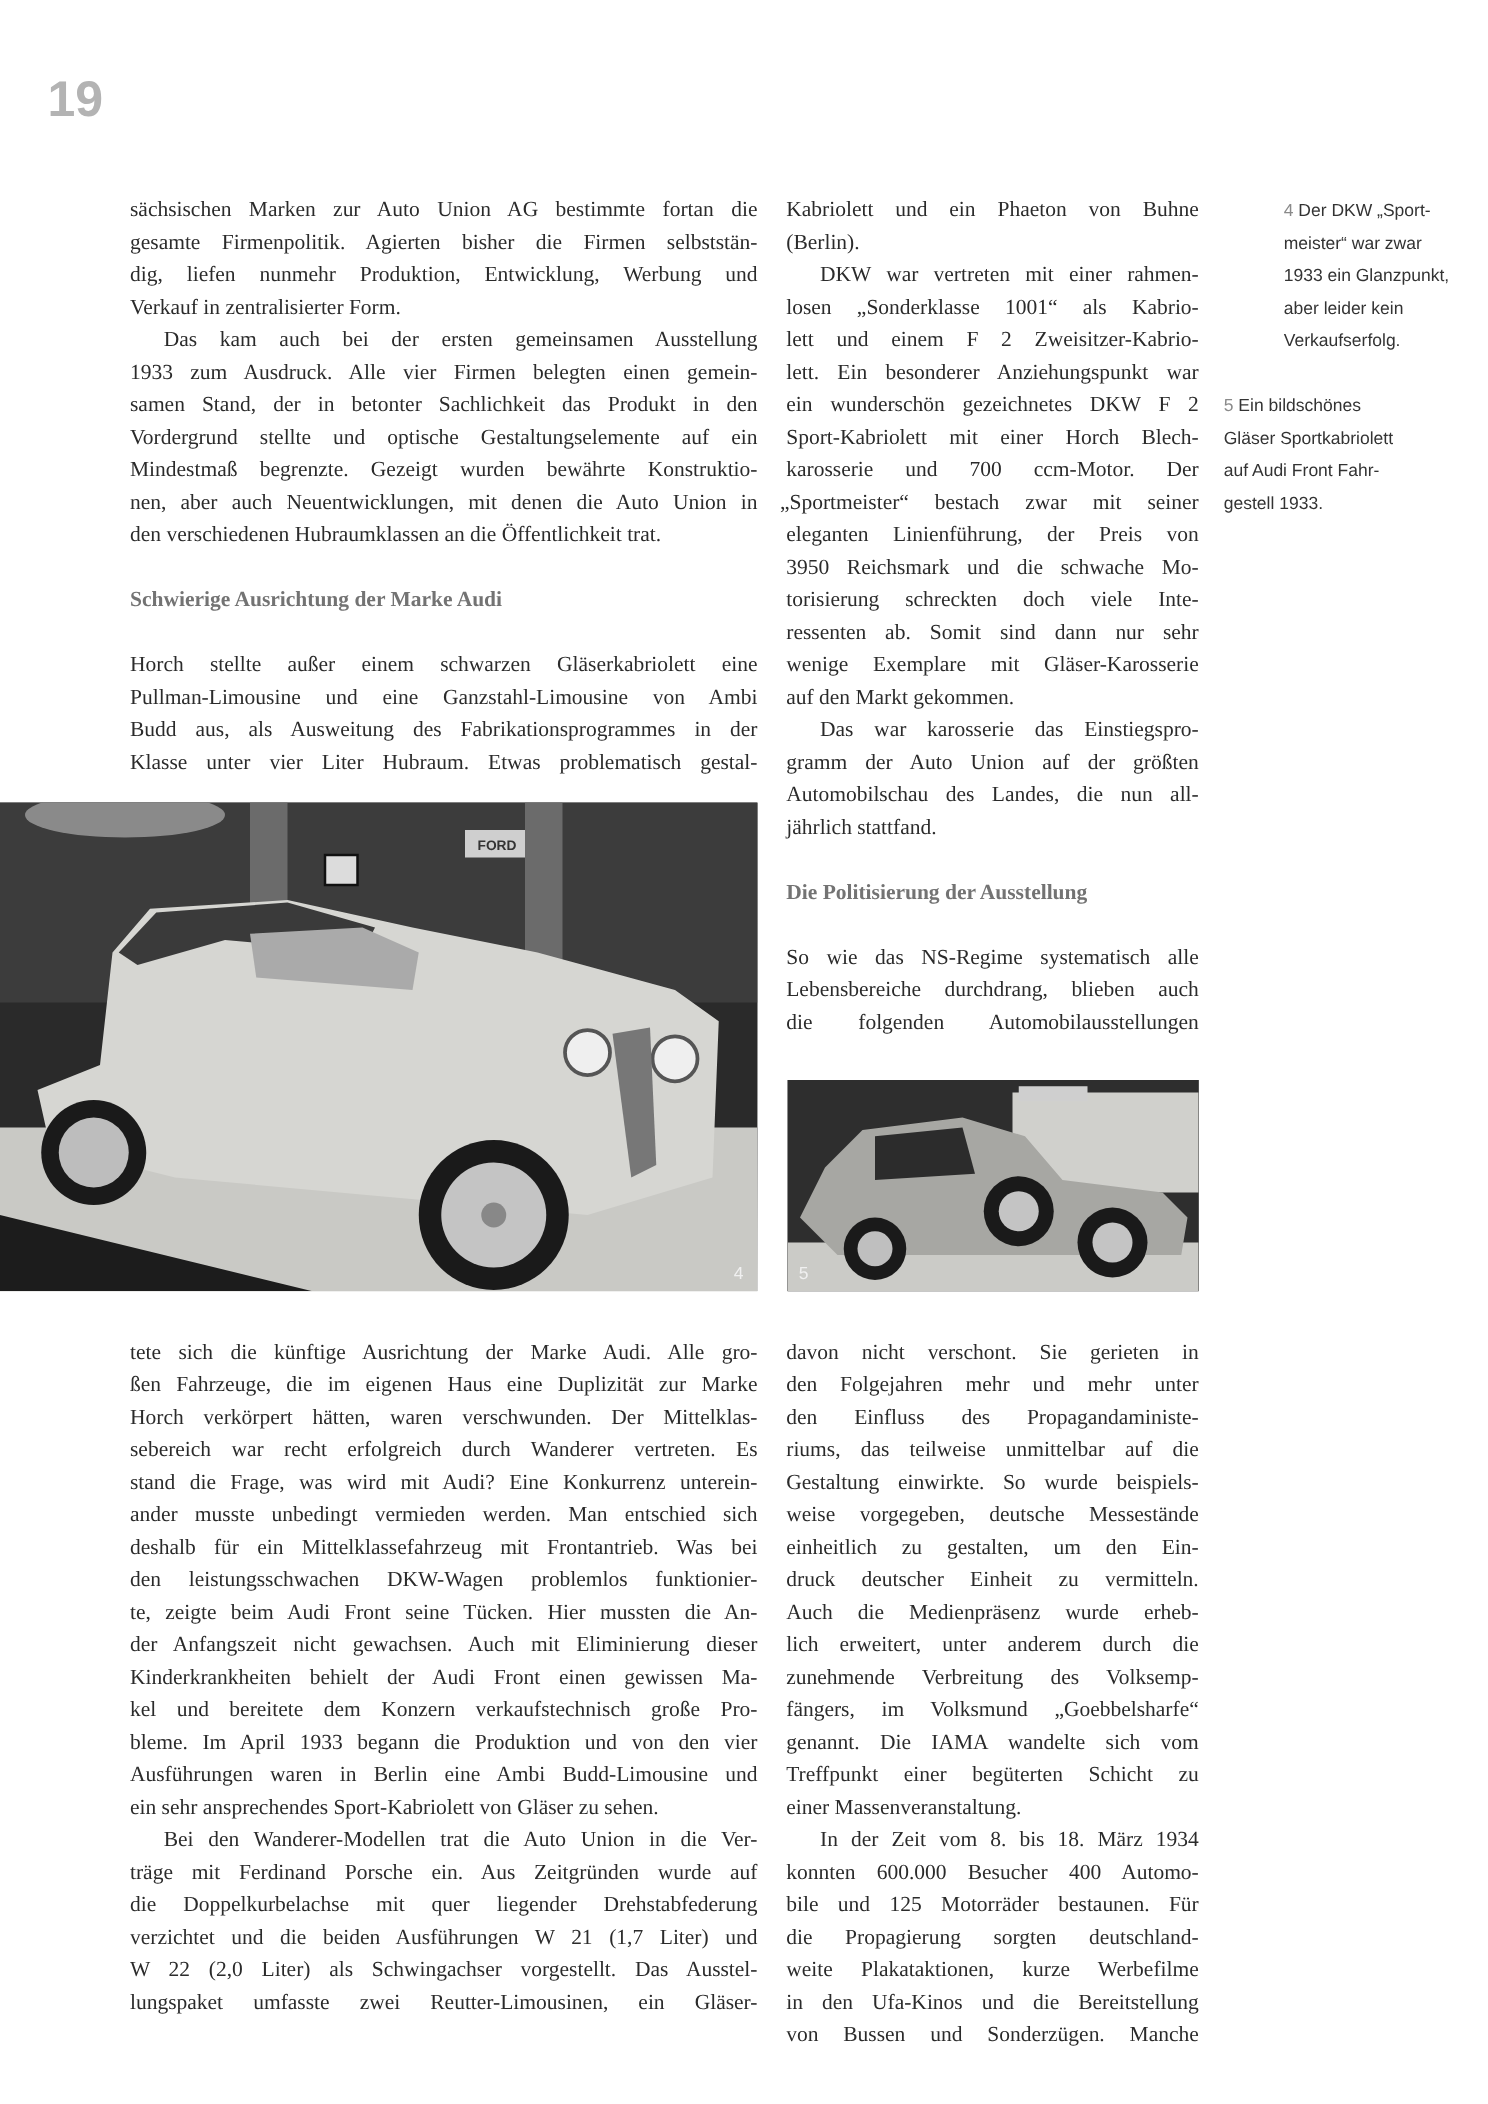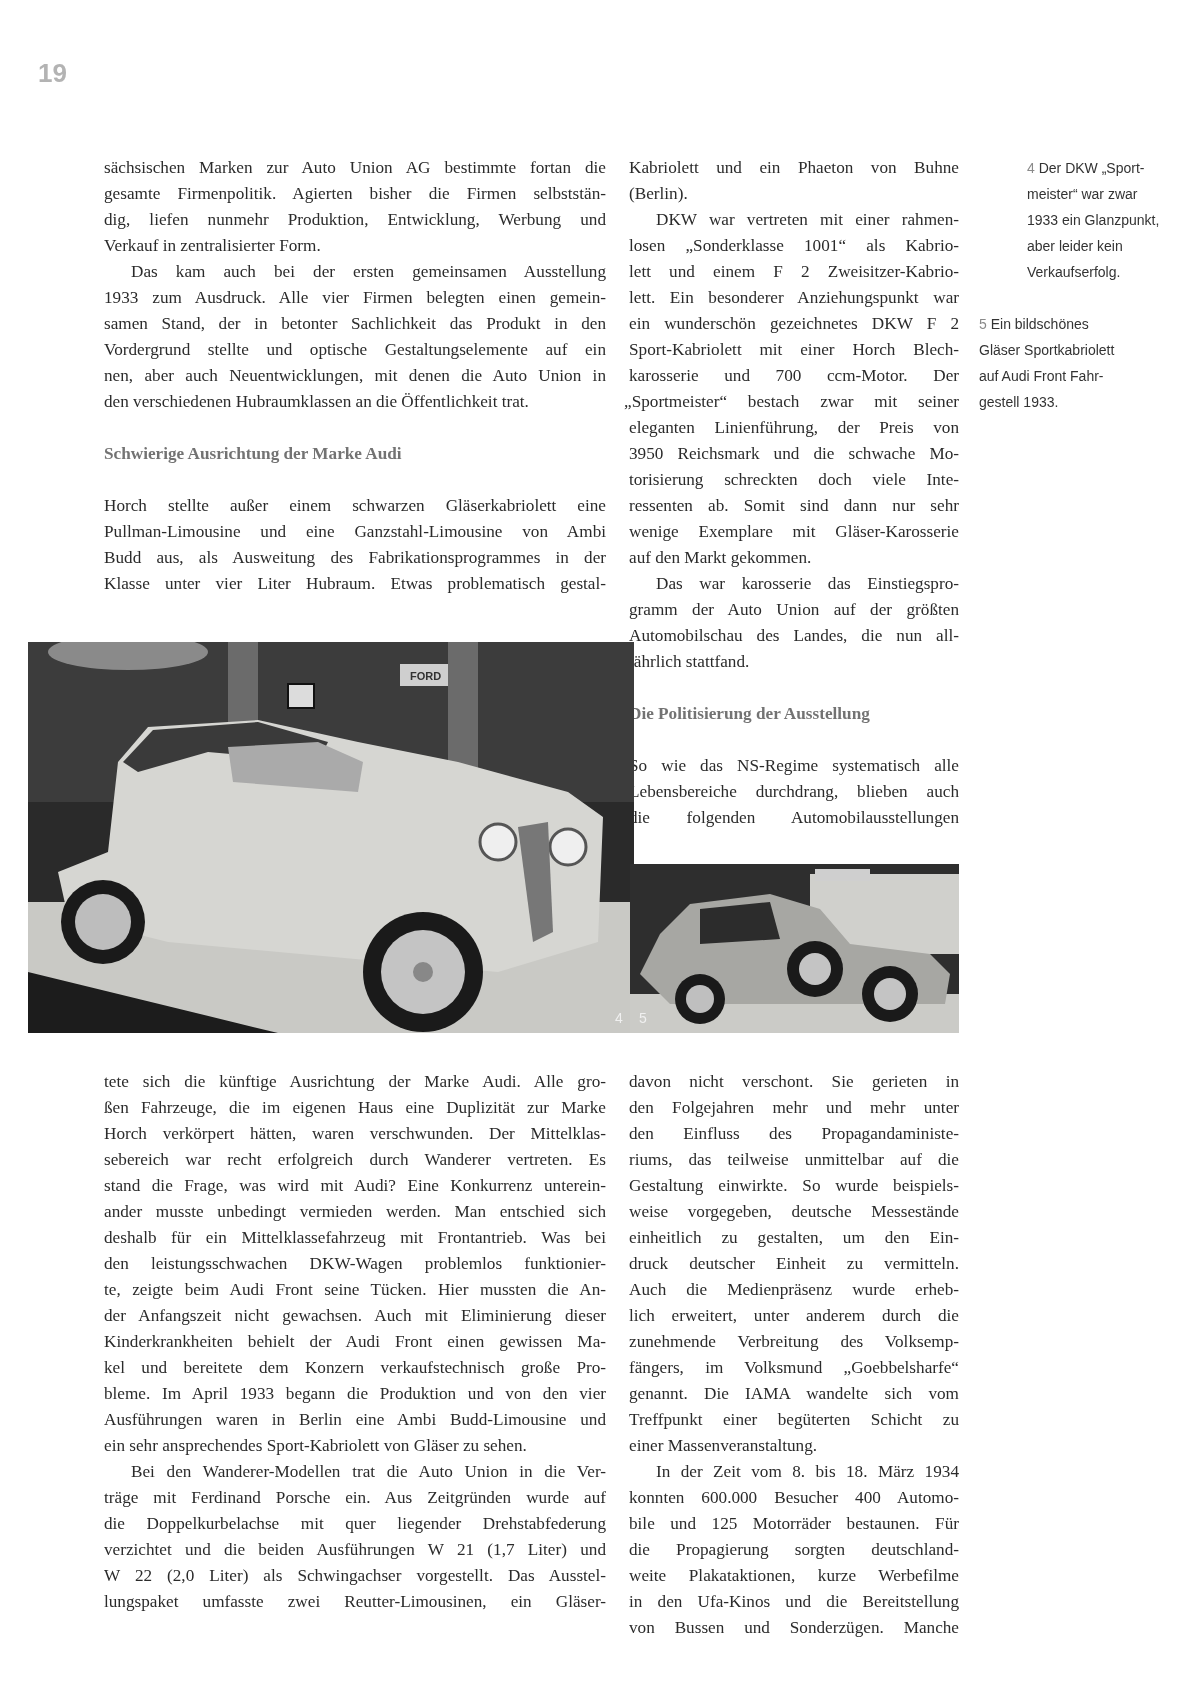--- a/index.html
+++ b/index.html
@@ -1,17 +1,17 @@
 <!DOCTYPE html>
 <html><head>
 <meta charset="utf-8">
 <style>
   html, body { margin: 0; padding: 0; background: #ffffff; }
   body { width: 1190px; height: 1683px; position: relative; overflow: hidden; font-family: "DejaVu Serif", "Liberation Serif", serif; color: #2a2a2a; }
-  .page-number { position: absolute; left: 38px; top: 58px; font-family: "Liberation Sans", sans-serif; font-weight: bold; font-size: 26px; color: #b3b3b3; letter-spacing: 0px; }
+  .page-number { position: absolute; left: 38px; top: 58px; font-family: "Liberation Sans", sans-serif; font-weight: bold; font-size: 40px; color: #b3b3b3; letter-spacing: 0px; }
   .col { position: absolute; font-family: "Liberation Serif", serif; font-size: 17.2px; line-height: 26px; color: #2b2b2b; }
   .line { display: block; white-space: nowrap; text-align: justify; text-align-last: justify; height: 26px; }
   .line.last { text-align-last: left; }
   .line.indent { text-indent: 27px; }
   .heading { display: block; color: #737373; font-weight: bold; font-size: 17.2px; height: 26px; white-space: nowrap; }
   .gap { display: block; height: 26px; }
   .caption { position: absolute; left: 979px; font-family: "Liberation Sans", sans-serif; font-size: 14px; line-height: 26px; color: #333333; white-space: nowrap; }
   .caption .num { color: #8a8a8a; }
   .photo { position: absolute; overflow: hidden; background: #3a3a3a; }
   .photo-label { position: absolute; font-family: "Liberation Sans", sans-serif; font-size: 14px; color: #f0f0f0; }
@@ -23,20 +23,21 @@
 
 <div class="col" style="left:104px; top:155px; width:502px;">
   <span class="line">sächsischen Marken zur Auto Union AG bestimmte fortan die</span>
   <span class="line">gesamte Firmenpolitik. Agierten bisher die Firmen selbststän-</span>
   <span class="line">dig, liefen nunmehr Produktion, Entwicklung, Werbung und</span>
   <span class="line last">Verkauf in zentralisierter Form.</span>
   <span class="line indent">Das kam auch bei der ersten gemeinsamen Ausstellung</span>
   <span class="line">1933 zum Ausdruck. Alle vier Firmen belegten einen gemein-</span>
   <span class="line">samen Stand, der in betonter Sachlichkeit das Produkt in den</span>
   <span class="line">Vordergrund stellte und optische Gestaltungselemente auf ein</span>
+  <span class="line">Mindestmaß begrenzte. Gezeigt wurden bewährte Konstruktio-</span>
   <span class="line">nen, aber auch Neuentwicklungen, mit denen die Auto Union in</span>
   <span class="line last">den verschiedenen Hubraumklassen an die Öffentlichkeit trat.</span>
   <span class="gap"></span>
   <span class="heading">Schwierige Ausrichtung der Marke Audi</span>
   <span class="gap"></span>
   <span class="line">Horch stellte außer einem schwarzen Gläserkabriolett eine</span>
   <span class="line">Pullman-Limousine und eine Ganzstahl-Limousine von Ambi</span>
   <span class="line">Budd aus, als Ausweitung des Fabrikationsprogrammes in der</span>
   <span class="line">Klasse unter vier Liter Hubraum. Etwas problematisch gestal-</span>
 </div>
@@ -77,21 +78,21 @@
   <div>aber leider kein</div>
   <div>Verkaufserfolg.</div>
 </div>
 <div class="caption" style="top:311px;">
   <div><span class="num">5</span> <span>Ein bildschönes</span></div>
   <div>Gläser Sportkabriolett</div>
   <div>auf Audi Front Fahr-</div>
   <div>gestell 1933.</div>
 </div>
 
-<div class="photo" style="left:0; top:642px; width:606px; height:391px; background: linear-gradient(180deg, #2f2f2f 0%, #3d3d3d 35%, #5a5a5a 60%, #b8b8b4 85%, #d8d8d4 100%); margin-left: 28px;">
+<div class="photo" style="left:0; top:642px; width:606px; height:391px; background: linear-gradient(180deg, #2f2f2f 0%, #3d3d3d 35%, #5a5a5a 60%, #b8b8b4 85%, #d8d8d4 100%);">
   <svg width="606" height="391" viewBox="0 0 606 391">
     <rect x="0" y="0" width="606" height="391" fill="#2a2a2a"></rect>
     <rect x="0" y="0" width="606" height="160" fill="#3c3c3c"></rect>
     <rect x="200" y="0" width="30" height="150" fill="#6b6b6b"></rect>
     <rect x="420" y="0" width="30" height="150" fill="#6b6b6b"></rect>
     <rect x="372" y="22" width="48" height="22" fill="#cfcfcf"></rect>
     <text x="382" y="38" font-family="Liberation Sans, sans-serif" font-size="11" font-weight="bold" fill="#333">FORD</text>
     <rect x="260" y="42" width="26" height="24" fill="#dcdcdc" stroke="#111" stroke-width="2"></rect>
     <ellipse cx="100" cy="10" rx="80" ry="18" fill="#8a8a8a"></ellipse>
     <rect x="0" y="260" width="606" height="131" fill="#c9c9c5"></rect>

